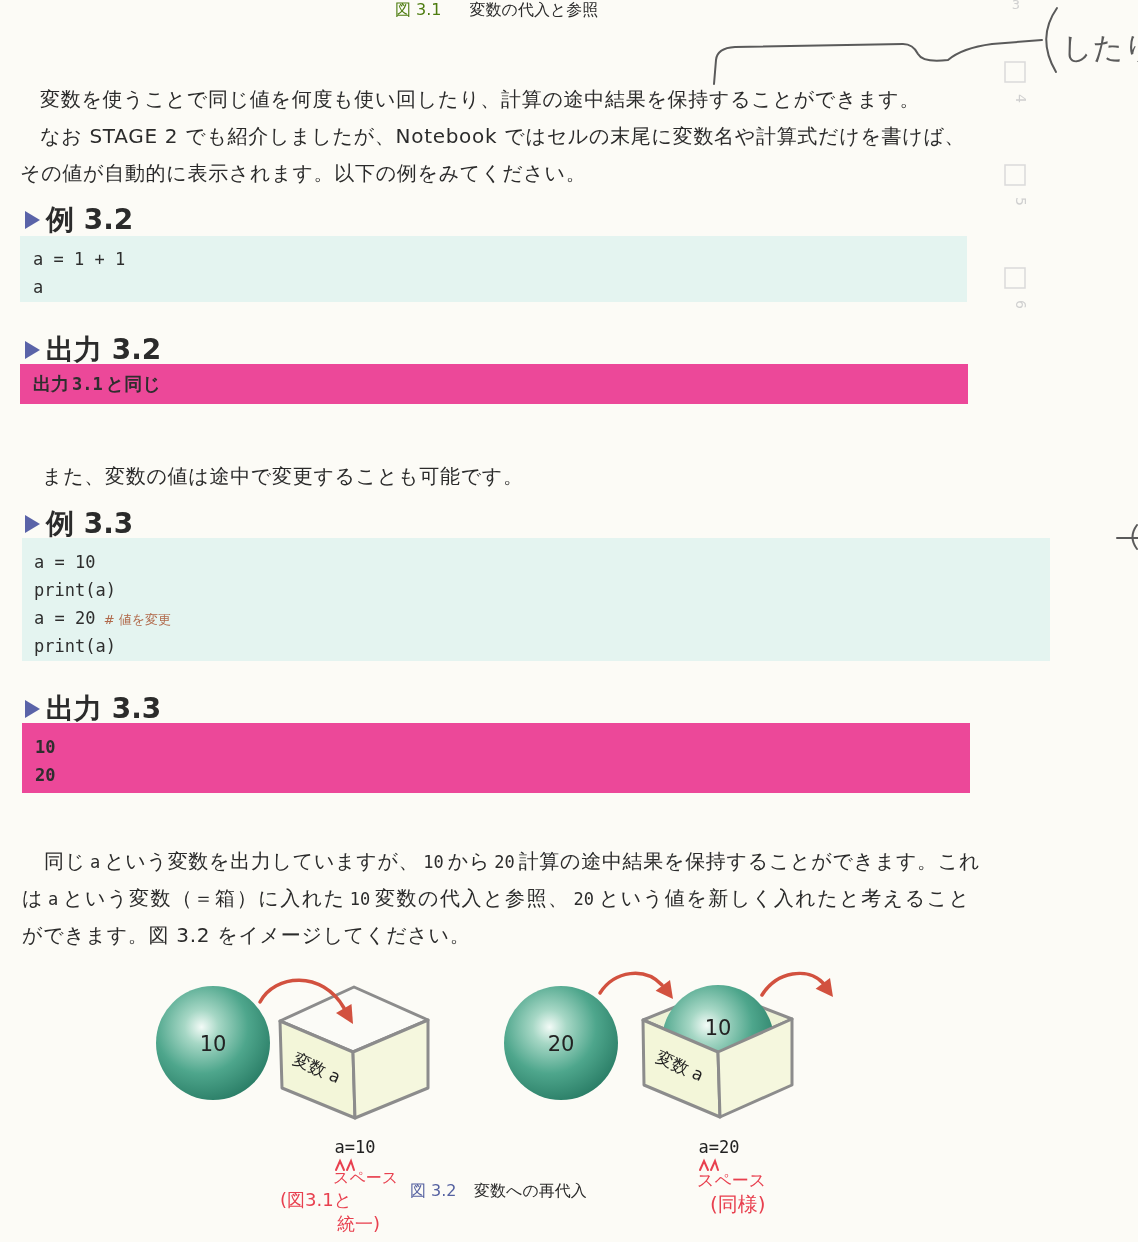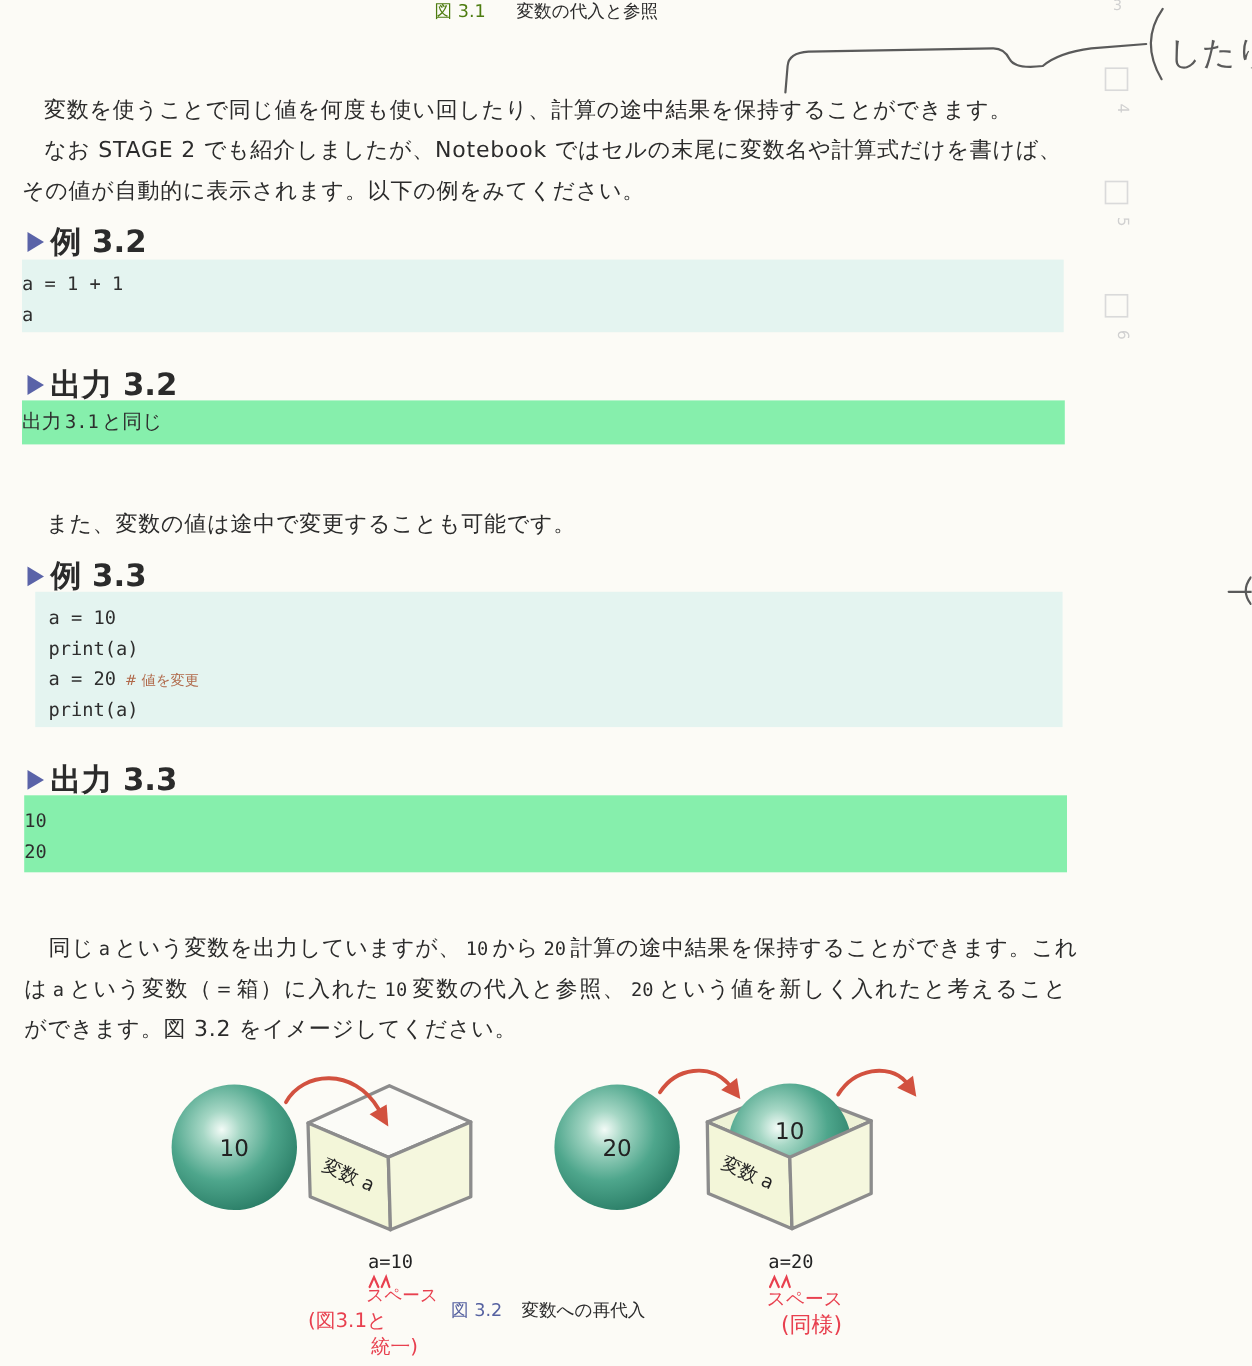--- a/index.html
+++ b/index.html
@@ -15,23 +15,23 @@
     position:absolute; font-size:20px; line-height:30px; height:30px;
     white-space:nowrap; letter-spacing:0.7px;margin-top:26px;
   }
   .justify { text-align:justify; text-align-last:justify; }
   .mono { font-family:"DejaVu Sans Mono", "Liberation Mono", monospace; font-size:17px; letter-spacing:0; margin:0 4px; }
   .heading {
     position:absolute; height:30px; line-height:30px; font-size:28px; font-weight:bold;
     white-space:nowrap; display:flex; align-items:center; left:24px;
   }
   .heading svg { margin-right:5px; }
-  .block { position:absolute; box-sizing:border-box; }
+  .block { position:absolute; box-sizing:border-box; padding-left:13px; }
   .code-block { background:#e4f4f0; }
-  .output-block { background:#86efac; }
+  .output-block { background:#ec4899;font-weight:bold; }
   .code-line {
     font-family:"DejaVu Sans Mono", "Liberation Mono", monospace;
     font-size:17px; line-height:28px; height:28px; white-space:pre; color:#2e2e2e;
   }
   .comment { color:#b0694a; font-family:"DejaVu Sans", sans-serif; font-size:13px; }
   .out-text { font-size:18px; line-height:28px; height:28px; white-space:nowrap; color:#2e2e2e; }
   .out-text .mono { font-size:17px; margin:0 3px; }
   .overlay { position:absolute; left:0; top:0; }
 </style>
 </head>
@@ -67,21 +67,21 @@
 </div>
 
 <div class="line" style="left:42px; top:435px;">また、変数の値は途中で変更することも可能です。</div>
 
 <div class="heading" style="top:509px;">
   <svg width="17" height="20" viewBox="0 0 17 20">
       <polygon points="1,1 16,10 1,19" fill="#5a63a8"></polygon>
     </svg>
   <span>例 3.3</span>
 </div>
-<div class="block code-block" style="left:32px; top:538px; width:934px; height:123px; padding-top:10px; padding-left:12px;">
+<div class="block code-block" style="left:22px; top:538px; width:1028px; height:123px; padding-top:10px; padding-left:12px;">
   <div class="code-line">a = 10</div>
   <div class="code-line">print(a)</div>
   <div class="code-line"><span>a = 20</span><span class="comment">  # 値を変更</span></div>
   <div class="code-line">print(a)</div>
 </div>
 
 <div class="heading" style="top:694px;">
   <svg width="17" height="20" viewBox="0 0 17 20">
       <polygon points="1,1 16,10 1,19" fill="#5a63a8"></polygon>
     </svg>

